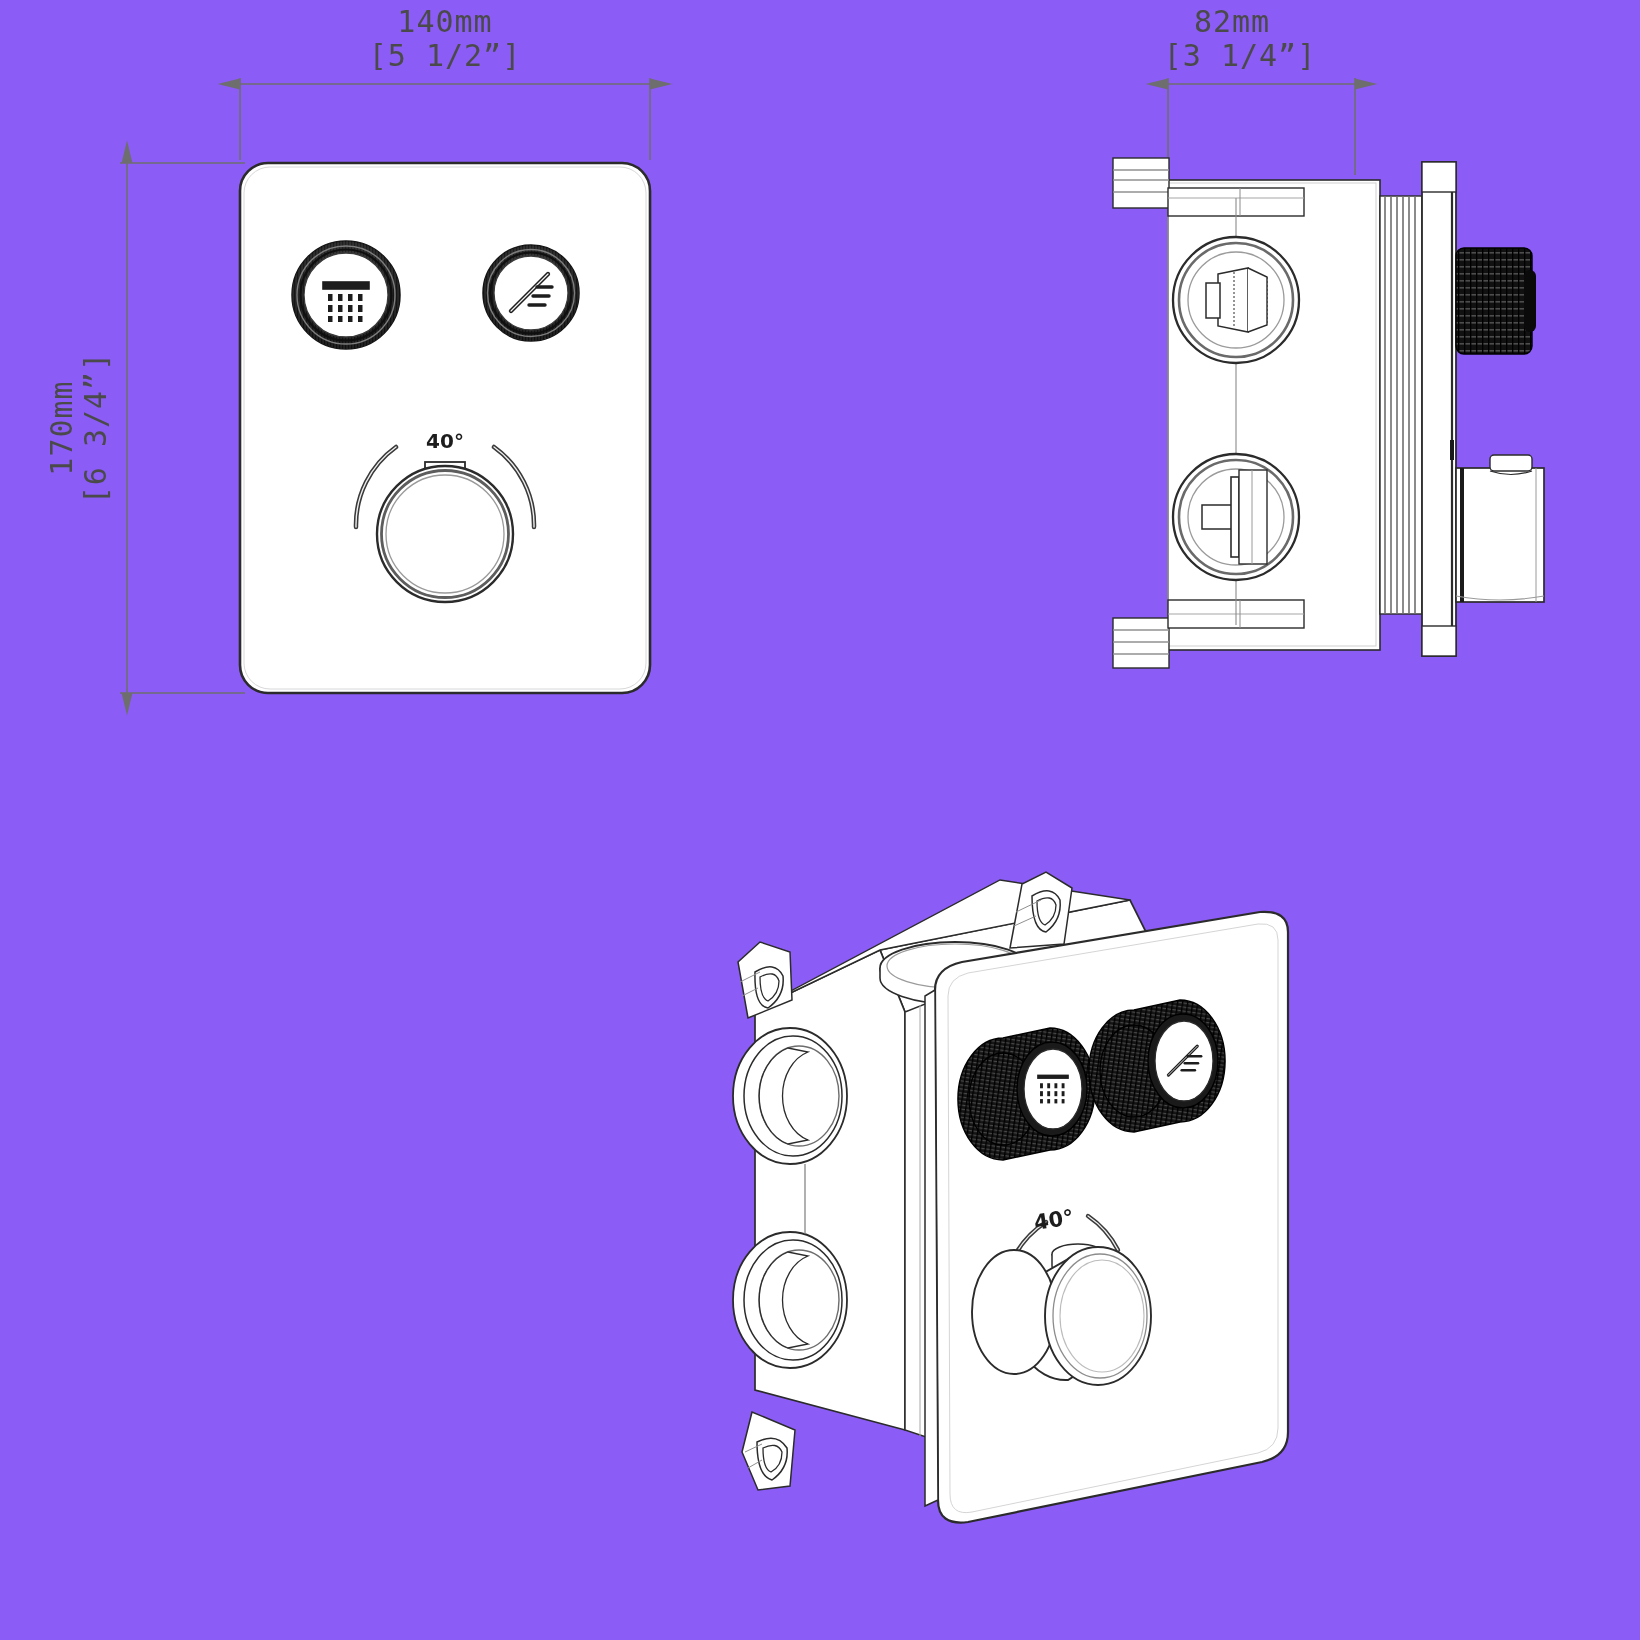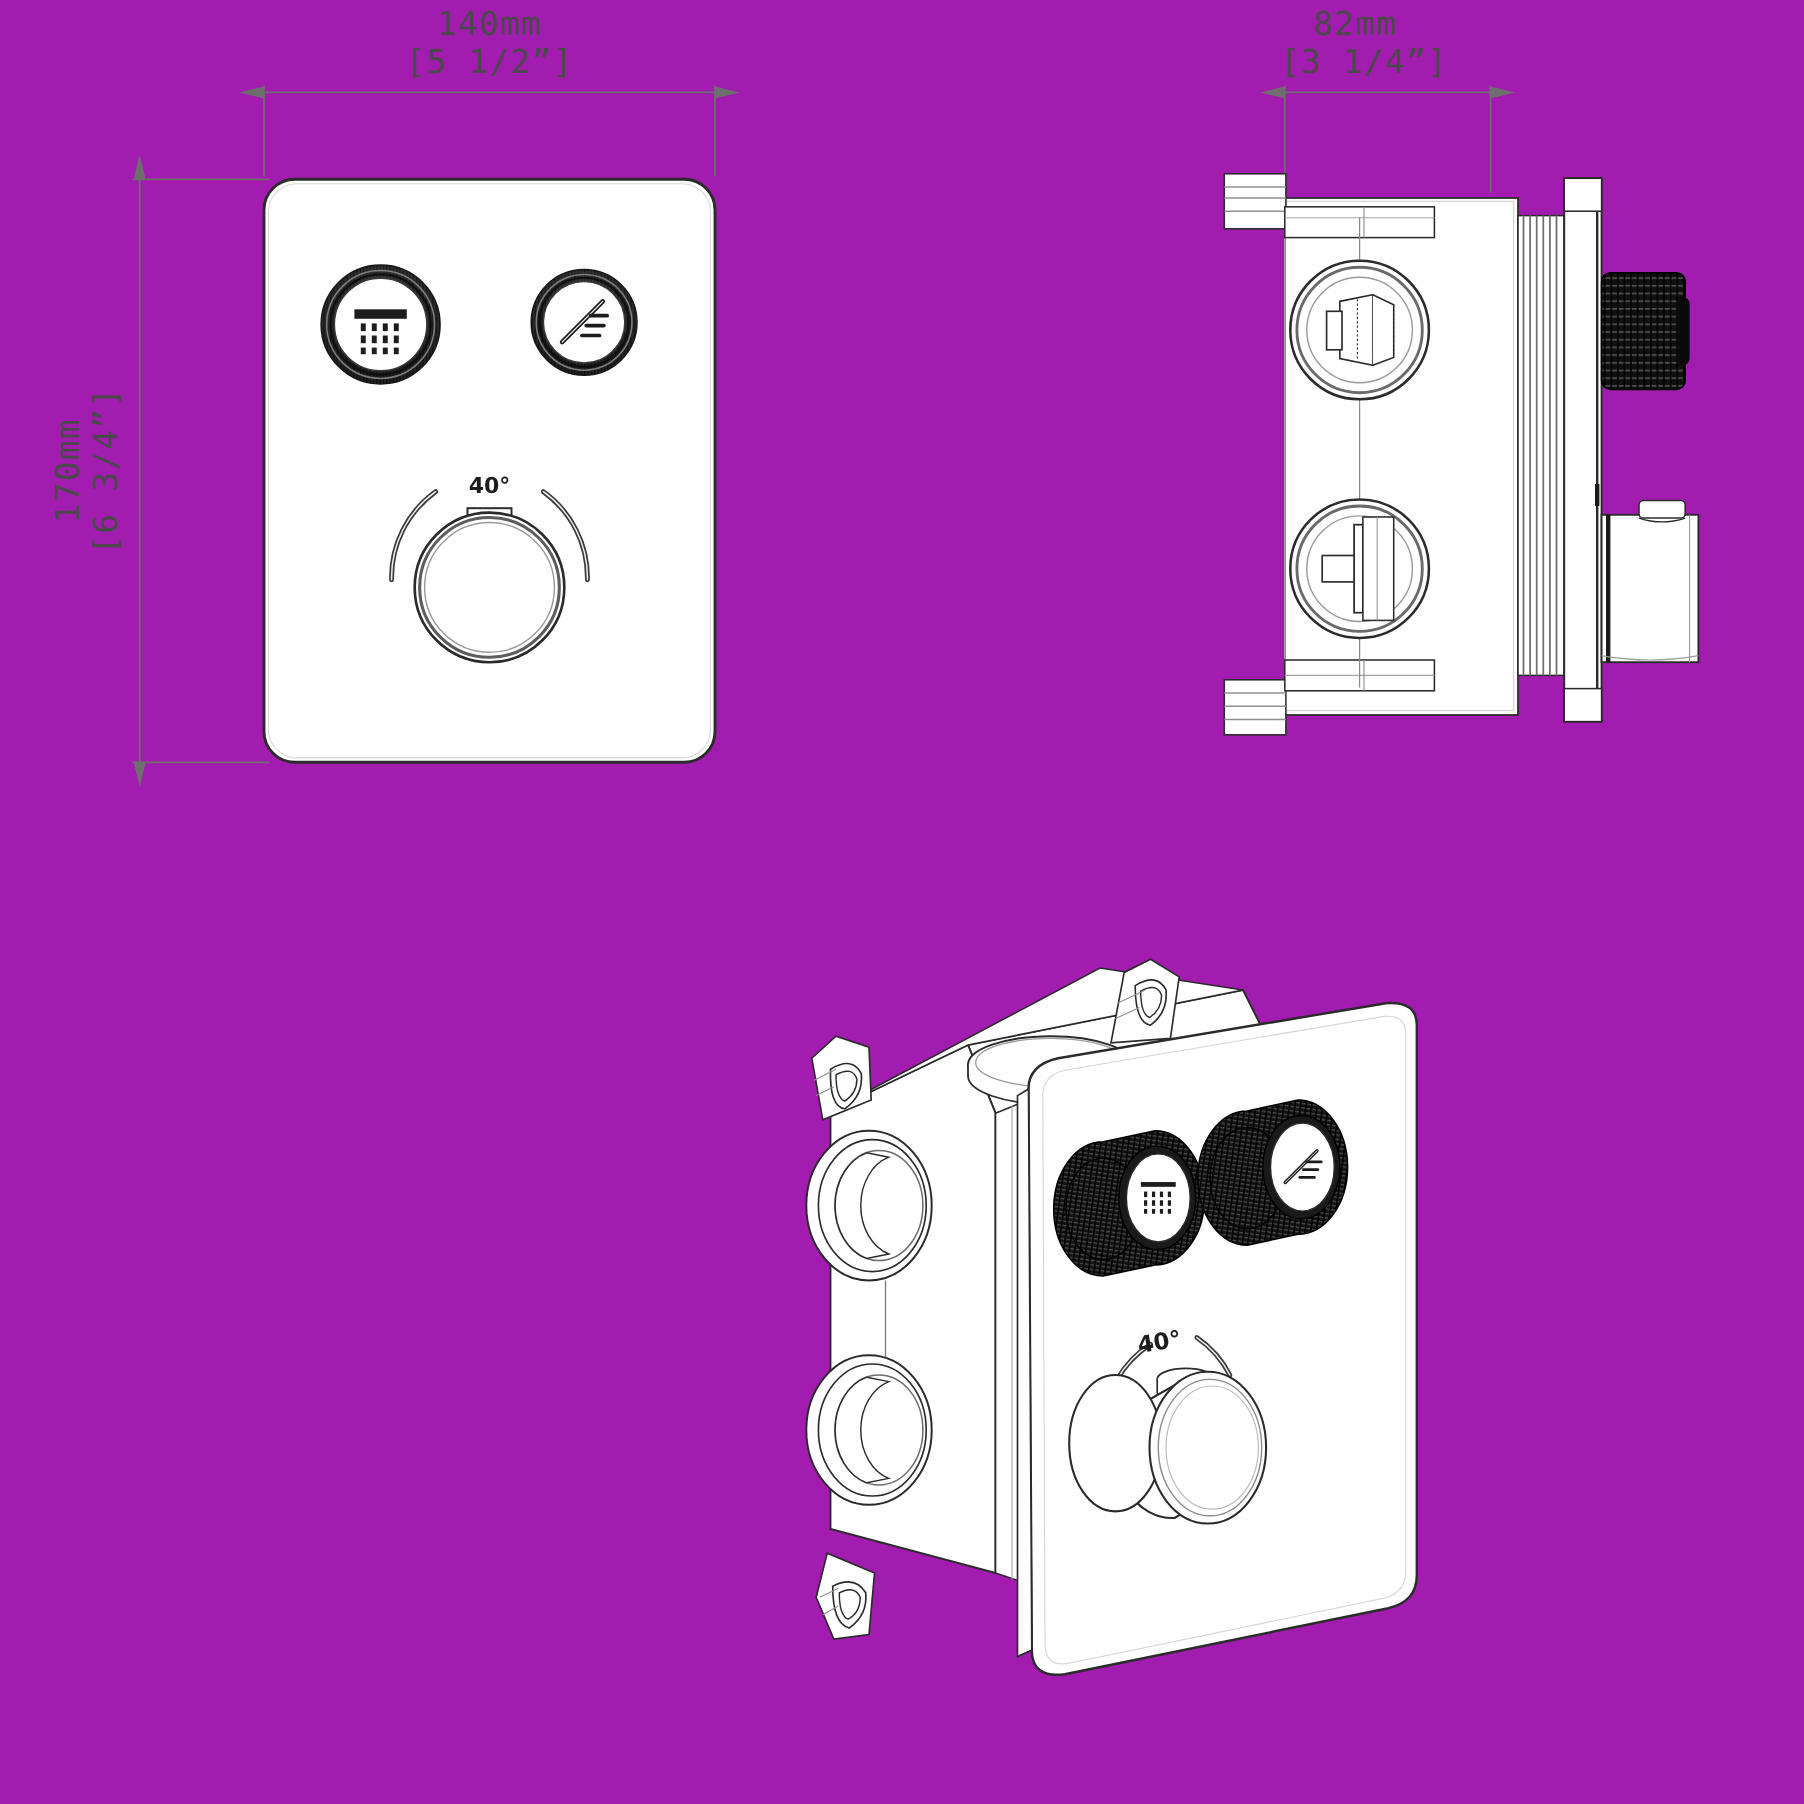--- a/index.html
+++ b/index.html
@@ -1,17 +1,17 @@
 <!DOCTYPE html>
 <html><head>
 <meta charset="utf-8">
 <style>
   html,body{margin:0;padding:0;background:#ffffff;}
   body{width:1640px;height:1640px;overflow:hidden;font-family:"DejaVu Sans Mono",monospace;}
-  #sheet{position:relative;width:1640px;height:1640px;background:#a21caf;}
+  #sheet{position:relative;width:1640px;height:1640px;background:#8b5cf6;}
   svg{display:block;}
   .dimtxt{font-family:"DejaVu Sans Mono",monospace;font-size:30px;fill:#4a4a4a;letter-spacing:1px;}
   .degtxt{font-family:"DejaVu Sans",sans-serif;font-size:20px;font-weight:bold;fill:#1d1d1d;}
   .degtxt-iso{font-family:"DejaVu Sans",sans-serif;font-size:21px;font-weight:bold;fill:#1d1d1d;}
 </style>
 </head>
 <body>
 
 <div id="sheet">
 

